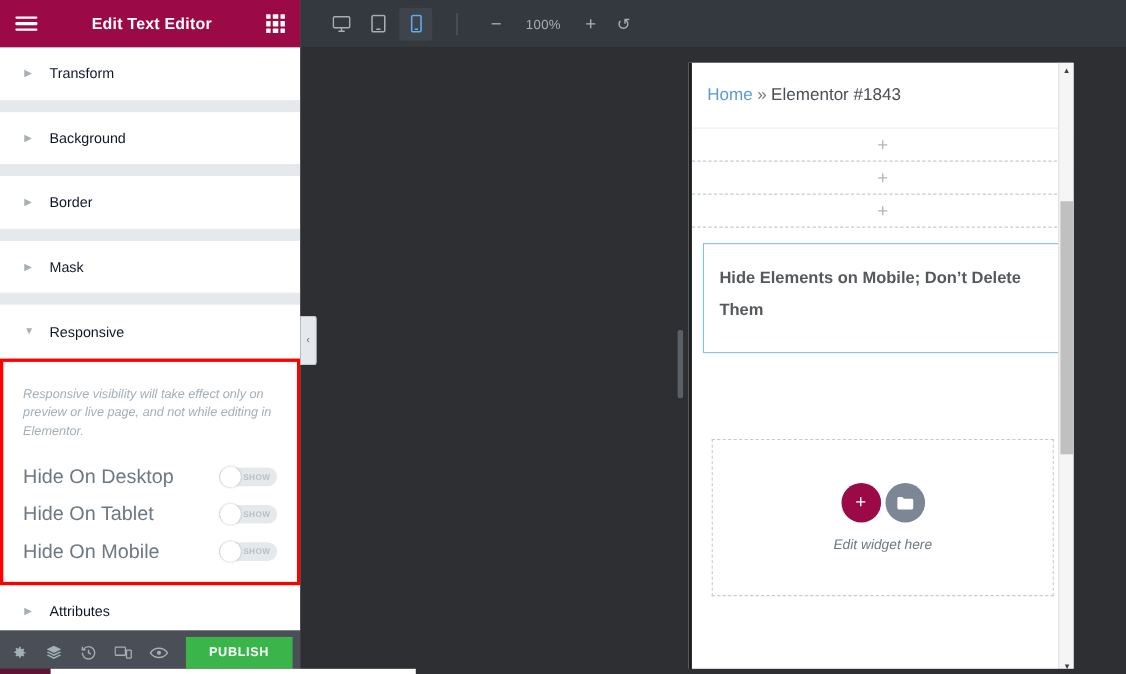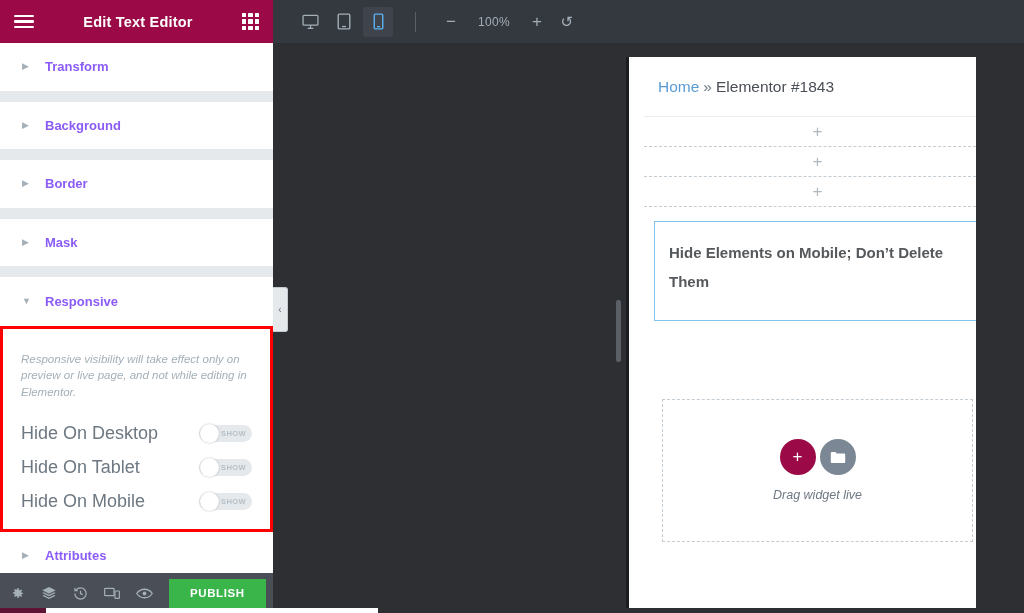--- a/index.html
+++ b/index.html
@@ -47,21 +47,21 @@
     display: flex; align-items: center;
     padding-left: 22px;
     border-bottom: 1px solid #e6e9ec;
     cursor: pointer;
   }
   .sec-arrow {
     width: 12px; color: #a4afb7; font-size: 9px; margin-right: 11px;
     display: inline-block; line-height: 1;
   }
   .sec-arrow.open { color: #a4afb7; }
-  .sec-label { color: #8b5cf6; font-size: 13px; font-weight: bold; }
+  .sec-label { color: #0f172a; font-size: 13px; font-weight: normal; }
 
   .spacer-row { height: 10px; background: #e6e9ec; }
 
   
   .resp-wrap {
     position: relative;
     background: #fff;
     border-top: 3px solid #fe0000;
     border-bottom: 3px solid #fe0000;
     border-left: 3px solid #fe0000;
@@ -156,21 +156,21 @@
     position: absolute; left: 713px; top: 257px;
     width: 5px; height: 62px; background: #2e2f33; border-radius: 2px;
   }
   .device {
     position: absolute; left: 353px; top: 14px;
     width: 350px; height: 556px;
     background: #ffffff;
     border-left: 3px solid #1c1d20;
     overflow: hidden;
   }
-  .dev-inner { position: relative; width: 100%; height: 100%; margin-left: 15px; }
+  .dev-inner { position: relative; width: 100%; height: 100%; }
 
   .breadcrumb-bar {
     height: 60px; display: flex; align-items: center;
     padding: 0 14px; font-size: 15.5px;
     border-bottom: 1px solid #eeeeee;
   }
   .crumb-home { color: #5b9bd5; }
   .crumb-sep { color: #6d7882; margin: 0 4px; }
   .crumb-cur { color: #4a4e56; }
 
@@ -418,21 +418,21 @@
 
         <div class="dropzone">
           <div class="dz-btns">
             <div class="dz-circle dz-add">+</div>
             <div class="dz-circle dz-folder">
               <svg width="16" height="13" viewBox="0 0 20 16" fill="currentColor">
                 <path d="M1 2.5A1.5 1.5 0 012.5 1h4.2l1.6 2h9.2A1.5 1.5 0 0119 4.5v9A1.5 1.5 0 0117.5 15h-15A1.5 1.5 0 011 13.5v-11z"></path>
               </svg>
             </div>
           </div>
-          <div class="dz-text">Drag widget live</div>
+          <div class="dz-text">Edit widget here</div>
         </div>
 
         <div class="dev-scroll">
           <div class="ds-arrow">▲</div>
           <div class="ds-thumb"></div>
           <div class="ds-arrow bot">▼</div>
         </div>
 
       </div>
     </div>

